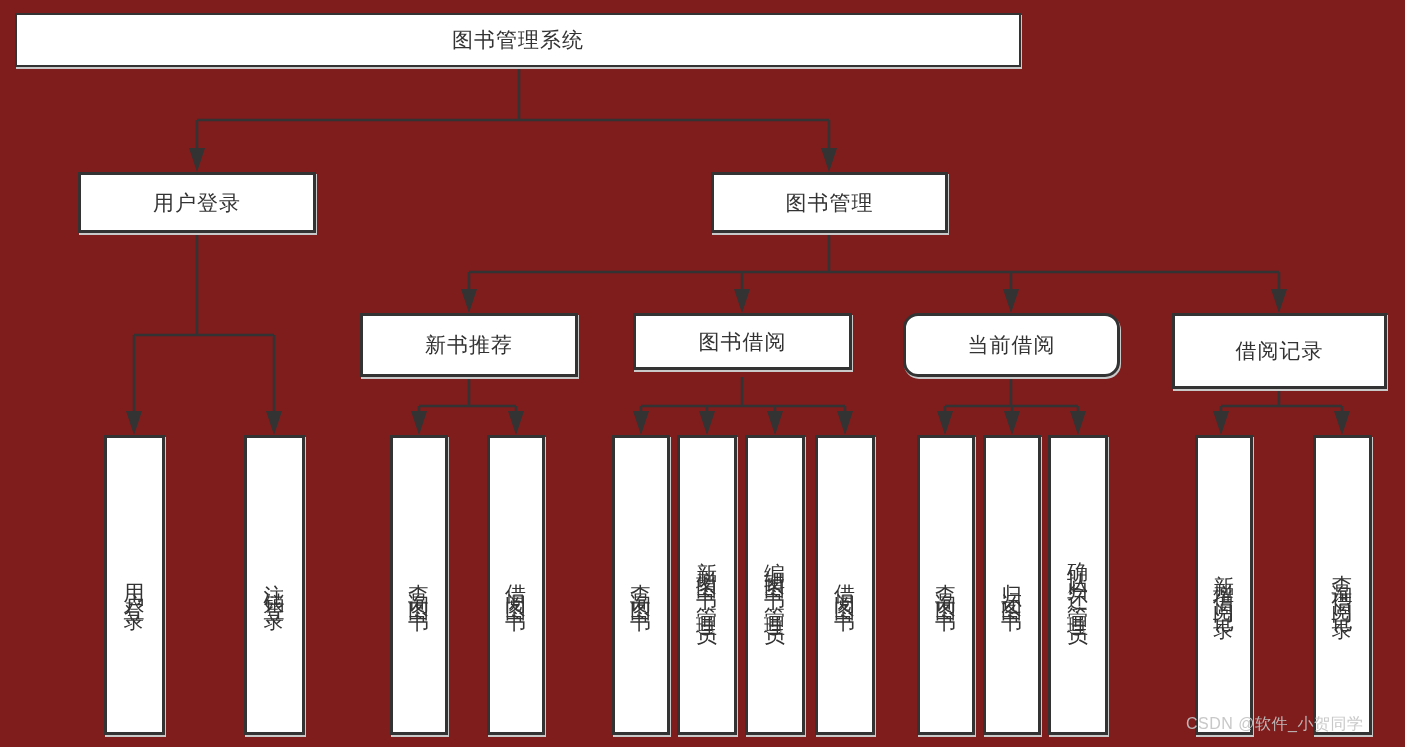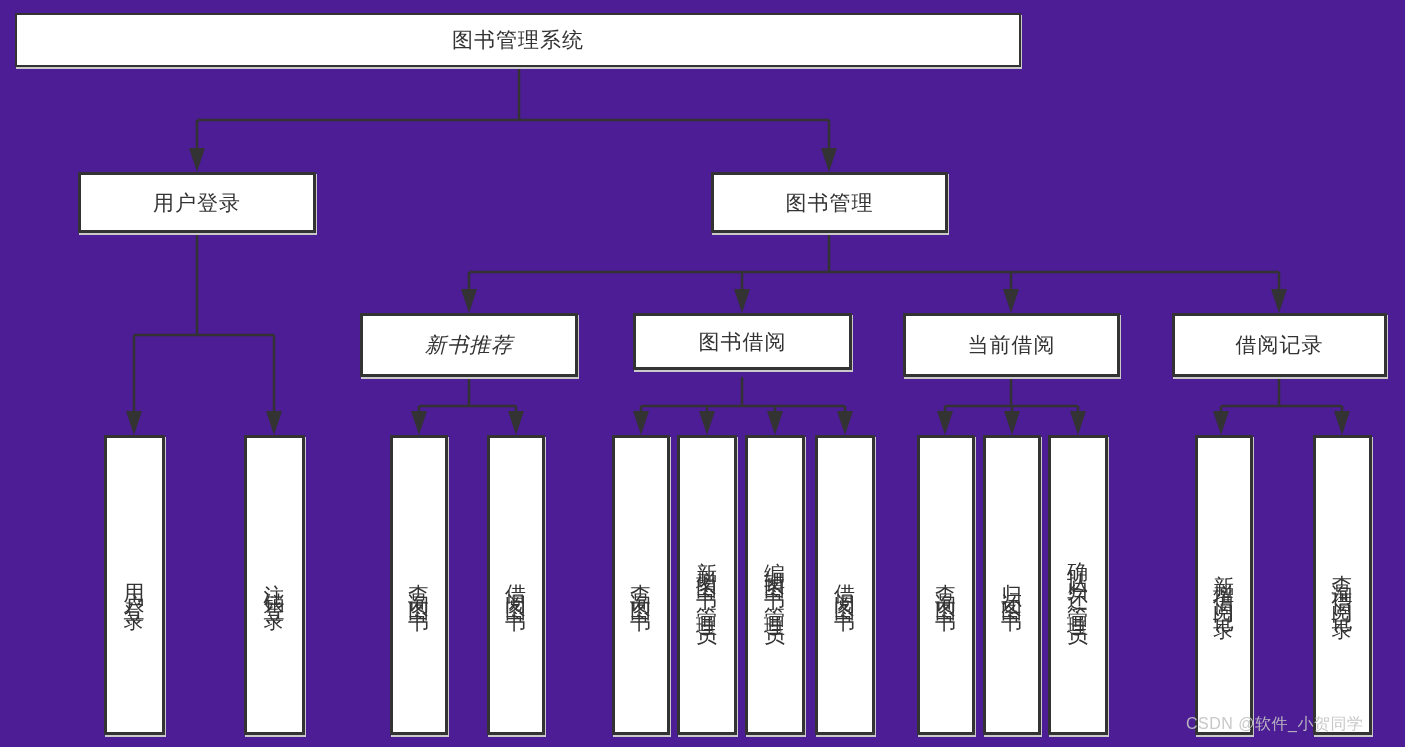--- a/index.html
+++ b/index.html
@@ -1,20 +1,20 @@
 <!DOCTYPE html>
 <html><head>
 <meta charset="utf-8">
 <style>
   html, body { margin: 0; padding: 0; background: #ffffff; }
   .stage {
     position: relative;
     width: 1405px;
     height: 747px;
-    background: #4c1d95;
+    background: #7f1d1d;
     font-family: "Liberation Sans", sans-serif;
     overflow: hidden;
     color: #333333;
   }
   .connectors {
     position: absolute;
     left: 0; top: 0;
     width: 1405px; height: 747px;
     z-index: 1;
   }
@@ -114,30 +114,30 @@
     <span class="lbl">图书管理系统</span>
   </div>
 
   <div class="box" style="left:78px; top:172px; width:238px; height:61px;">
     <span class="lbl">用户登录</span>
   </div>
   <div class="box" style="left:711px; top:172px; width:237px; height:61px;">
     <span class="lbl">图书管理</span>
   </div>
 
-  <div class="box" style="left:360px; top:313px; width:218px; height:64px;font-style:italic;">
+  <div class="box" style="left:360px; top:313px; width:218px; height:64px;">
     <span class="lbl">新书推荐</span>
   </div>
   <div class="box" style="left:633px; top:313px; width:219px; height:57px;">
     <span class="lbl">图书借阅</span>
   </div>
-  <div class="box" style="left:903px; top:313px; width:217px; height:64px;">
+  <div class="box" style="left:903px; top:313px; width:217px; height:64px;border-radius:15px;">
     <span class="lbl">当前借阅</span>
   </div>
-  <div class="box" style="left:1172px; top:313px; width:215px; height:64px;">
+  <div class="box" style="left:1172px; top:313px; width:215px; height:76px;">
     <span class="lbl">借阅记录</span>
   </div>
 
   <div class="box leaf" style="left:104px; top:435px; width:61px; height:300px;">
     <span class="lbl">用户登录</span>
   </div>
   <div class="box leaf" style="left:244px; top:435px; width:61px; height:300px;">
     <span class="lbl">注销登录</span>
   </div>
 

